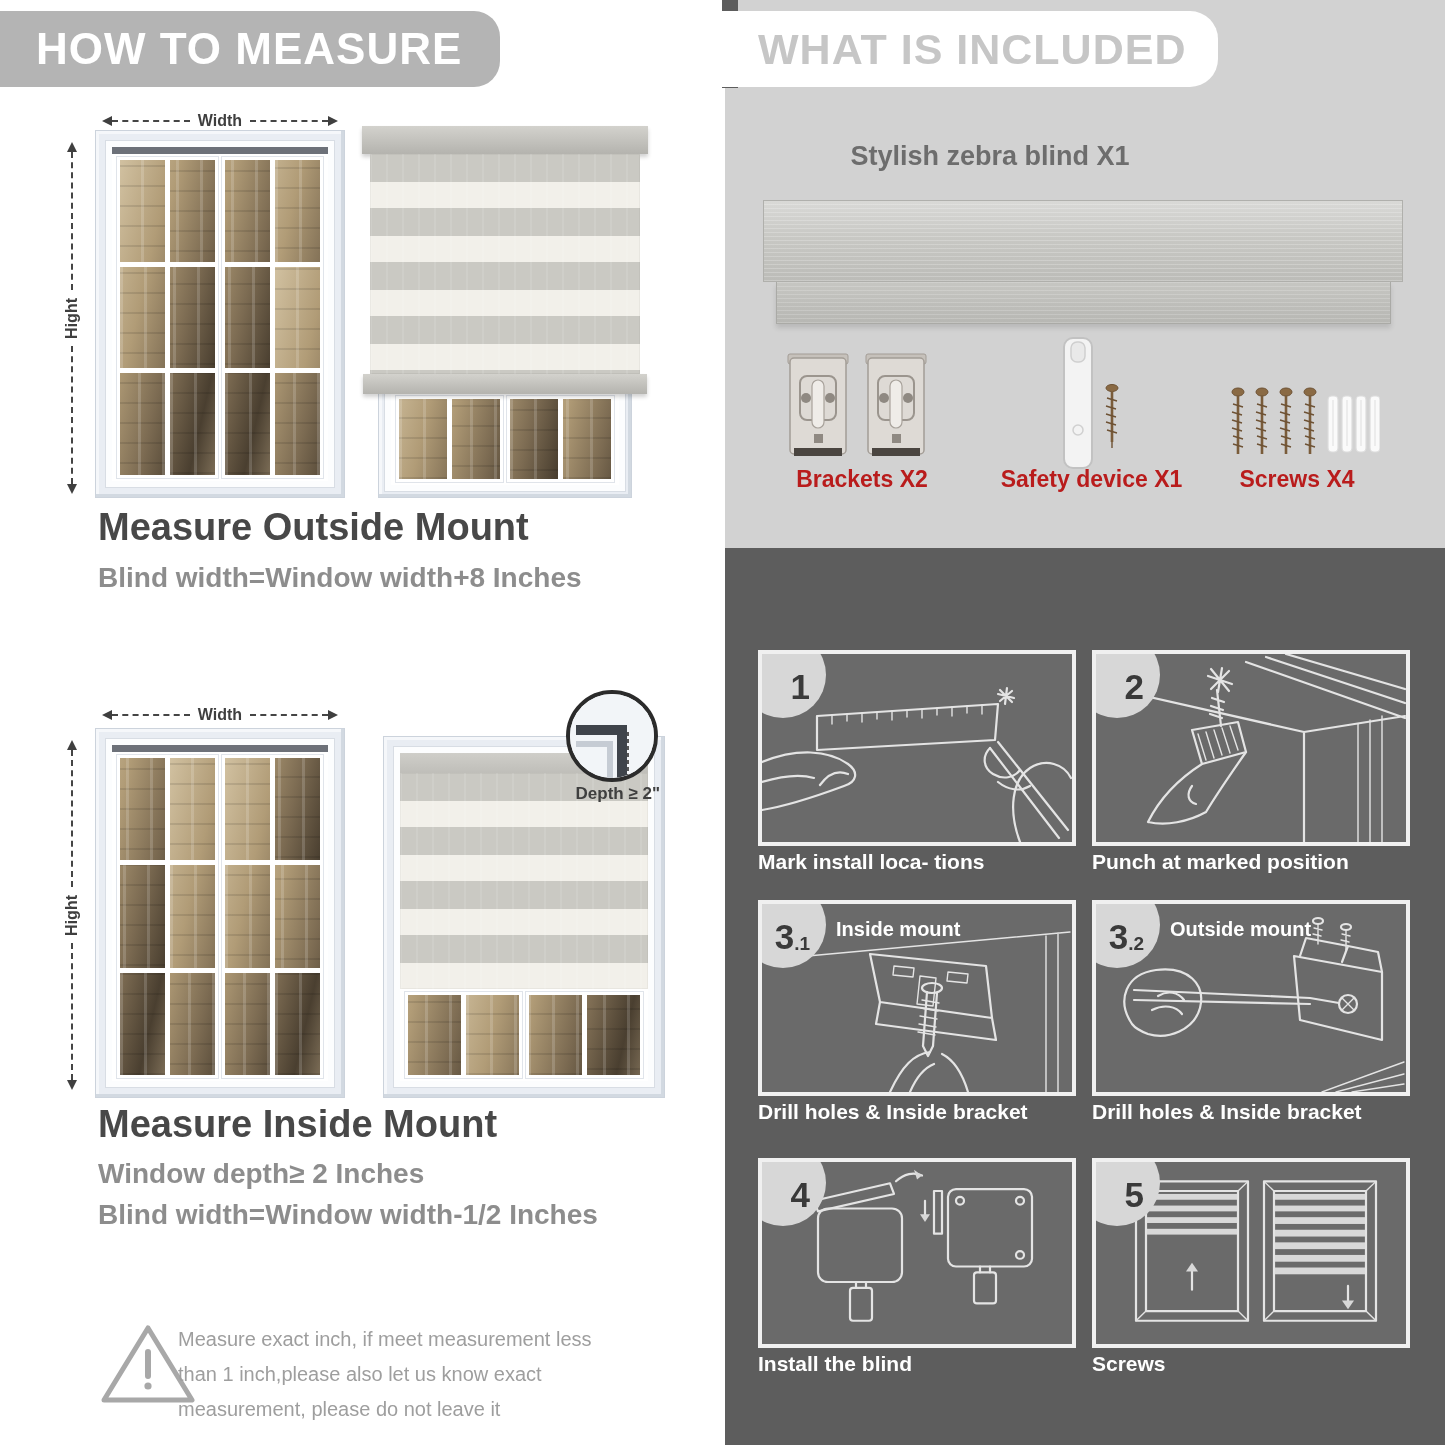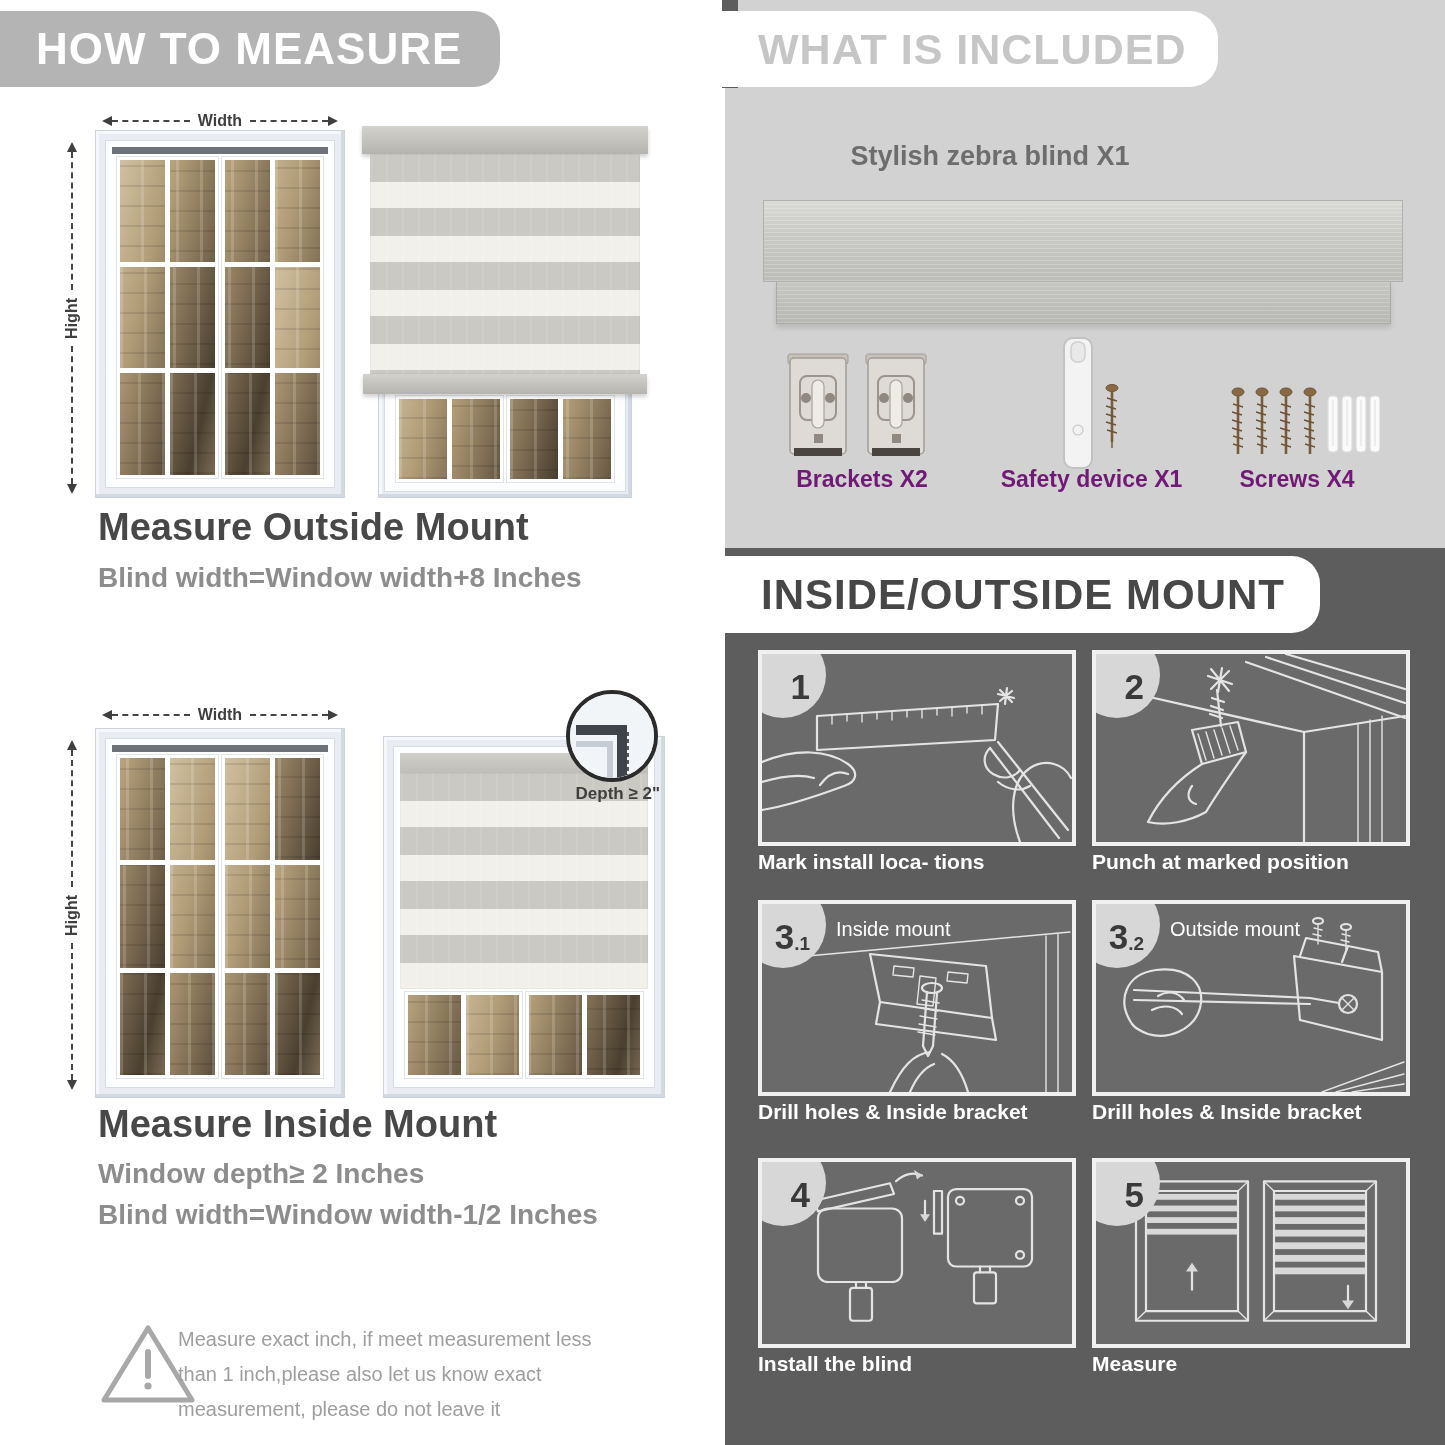--- a/index.html
+++ b/index.html
@@ -43,21 +43,21 @@
   .stripes{background:repeating-linear-gradient(180deg,#cac9c3 0 28px,#f2f0ea 28px 54px);
     box-shadow:inset 0 0 0 1px rgba(0,0,0,0.04);}
   .stripes::after{content:"";position:absolute;inset:0;background:repeating-linear-gradient(90deg,rgba(255,255,255,0.10) 0 2px,rgba(255,255,255,0) 2px 16px);}
   .rail{background:linear-gradient(180deg,#d3d2cd,#c2c1bc 55%,#b4b3ae);box-shadow:0 3px 4px rgba(0,0,0,0.18);}
 
   
   .sec-title{font-size:38px;font-weight:bold;color:#484848;white-space:nowrap;}
   .formula{font-size:28px;font-weight:bold;color:#8d8d8d;white-space:nowrap;}
   .warn-text{font-size:20px;color:#9e9e9e;line-height:35px;}
   .depth-lbl{font-size:17px;font-weight:bold;color:#3f3f3f;text-align:right;white-space:nowrap;}
-  .comp-lbl{font-size:23px;font-weight:bold;color:#701a75;text-align:center;white-space:nowrap;}
+  .comp-lbl{font-size:23px;font-weight:bold;color:#b91c1c;text-align:center;white-space:nowrap;}
   .product-lbl{font-size:27px;font-weight:bold;color:#6d6d6d;text-align:center;white-space:nowrap;}
 
   
   .panel-light{background:#d2d2d2;}
   .panel-dark{background:#5d5d5d;}
 
   
   .hr-top{background:
       repeating-linear-gradient(0deg,rgba(255,255,255,0.22) 0 1px,rgba(255,255,255,0) 1px 4px),
       linear-gradient(180deg,#d9d9d6,#c8c8c4 45%,#bcbcb8);
@@ -66,21 +66,21 @@
       repeating-linear-gradient(0deg,rgba(255,255,255,0.18) 0 1px,rgba(255,255,255,0) 1px 4px),
       linear-gradient(180deg,#c6c6c2,#b7b7b3);
     border:1px solid #aaaaa6;border-top:none;box-sizing:border-box;box-shadow:0 4px 5px rgba(0,0,0,0.12);}
 
   
   .step-box{position:absolute;border:4px solid #f0f0f0;background:#6a6a6a;overflow:hidden;box-sizing:border-box;}
   .step-badge{position:absolute;top:-22px;left:-22px;width:86px;height:86px;border-radius:50%;background:#d7d7d7;}
   .badge-txt{position:absolute;right:16px;bottom:14px;display:flex;align-items:flex-end;}
   .badge-num{font-size:35px;font-weight:bold;color:#3a3a3a;line-height:1;}
   .badge-sub{font-size:19px;font-weight:bold;color:#3a3a3a;line-height:1;margin-bottom:1px;}
-  .step-title{position:absolute;top:14px;left:74px;color:#ffffff;font-weight:normal;font-size:20px;white-space:nowrap;}
+  .step-title{position:absolute;top:14px;left:74px;color:#ffffff;font-weight:bold;font-size:20px;white-space:nowrap;}
   .step-caption{position:absolute;color:#ffffff;font-weight:bold;font-size:21px;white-space:nowrap;}
   svg.art{position:absolute;inset:0;width:100%;height:100%;}
   svg.art path,svg.art rect,svg.art circle,svg.art ellipse{stroke:#e4e4e4;stroke-width:2.2;fill:none;stroke-linecap:round;stroke-linejoin:round;}
   svg.art .fillc{fill:#d8d8d8;stroke:none;}
   svg.art .thin{stroke-width:1.4;}
 
   
   svg.comp .metal{fill:#dedad5;stroke:#a39d96;stroke-width:1.5;}
   svg.comp .metal-dk{fill:#c6c1bb;stroke:#a39d96;stroke-width:1;}
   svg.comp .hole{fill:#8f8982;stroke:none;}
@@ -317,23 +317,20 @@
         <path d="M145,14 L145,60" stroke="#e6e6e6" stroke-width="1.4"></path>
     </g>
   </svg>
 
   <div class="abs comp-lbl" style="left:772px;top:466px;width:180px;">Brackets X2</div>
   <div class="abs comp-lbl" style="left:984px;top:466px;width:215px;">Safety device X1</div>
   <div class="abs comp-lbl" style="left:1222px;top:466px;width:150px;">Screws X4</div>
 
   <div class="abs panel-dark" style="left:725px;top:548px;width:720px;height:897px;"></div>
 
-  <div class="abs banner-white dark" style="left:725px;top:556px;width:595px;height:77px;">
-    <span>INSIDE/OUTSIDE MOUNT</span>
-  </div>
 
   <div class="step-box" style="left:758px;top:650px;width:318px;height:196px;">
     <svg class="art" viewBox="0 0 310 188" preserveAspectRatio="none">
       <path d="M55,62 L236,50 M55,96 L233,86 M55,62 L55,96 M236,50 L233,86"></path>
       <path class="thin" d="M70,61 l0,9 M85,60 l0,7 M100,59 l0,9 M115,58 l0,7 M130,57 l0,9 M145,56 l0,7 M160,55 l0,9 M175,54 l0,7 M190,53 l0,9 M205,52 l0,7 M220,51 l0,9"></path>
       <path d="M236,40 L252,44 M245,34 L243,50 M238,36 L250,48 M250,37 L238,47"></path>
       <path d="M0,108 C35,94 66,96 86,110 C97,118 95,128 82,132 C55,142 25,152 0,156"></path>
       <path d="M58,131 C66,120 76,116 86,120 M0,128 C20,122 38,120 52,124"></path>
       <path d="M297,184 L228,94 M306,176 L236,88"></path>
       <path d="M228,94 C220,102 221,114 231,120 C241,126 252,124 258,116"></path>
@@ -469,15 +466,15 @@
       <path class="fillc" d="M252,152 l-6,-9 l12,0 z"></path>
     </svg>
     <div class="step-badge">
       <span class="badge-txt">
           <span class="badge-num">5</span>
           <span class="badge-sub"></span>
         </span>
     </div>
     <div class="step-title"></div>
   </div>
-  <div class="step-caption" style="left:1092px;top:1352px;">Measure</div>
+  <div class="step-caption" style="left:1092px;top:1352px;">Screws</div>
 
 </div>
 
 </body></html>

